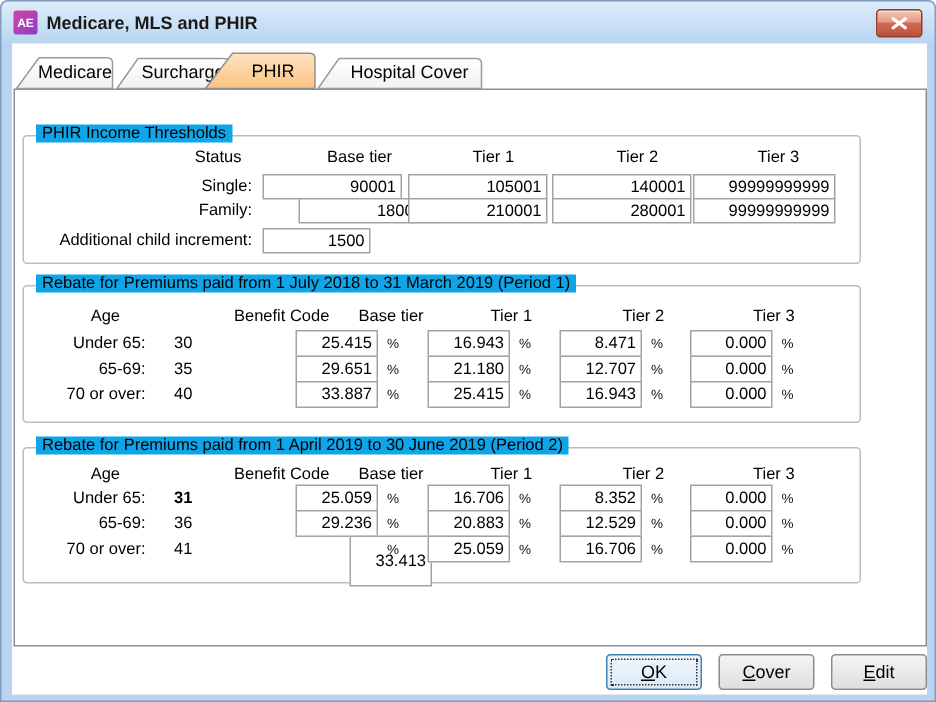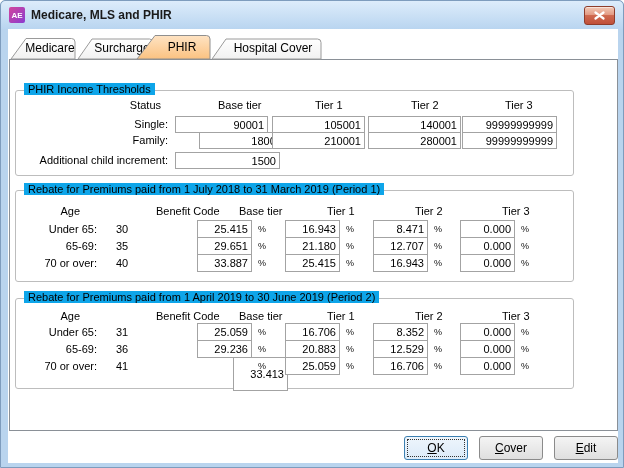--- a/index.html
+++ b/index.html
@@ -137,21 +137,21 @@
         <div class="field" style="left:352px; top:25px; width:93px; height:17px;">140001</div>
         <div class="field" style="left:446px; top:25px; width:95px; height:17px;">99999999999</div>
 
         <div class="rlabel" style="left:0; top:41px; width:152px; line-height:17px;">Family:</div>
         <div class="field" style="left:159px; top:41px; width:93px; height:17px;margin-left:24px;">180001</div>
         <div class="field" style="left:256px; top:41px; width:93px; height:17px;">210001</div>
         <div class="field" style="left:352px; top:41px; width:93px; height:17px;">280001</div>
         <div class="field" style="left:446px; top:41px; width:95px; height:17px;">99999999999</div>
 
         <div class="rlabel" style="left:0; top:61px; width:152px; line-height:17px;">Additional child increment:</div>
-        <div class="field" style="left:159px; top:61px; width:105px; height:17px;">1500</div>
+        <div class="field" style="left:159px; top:61px; width:72px; height:17px;">1500</div>
       </div>
 
       <div class="groupbox" style="left:5px; top:130px; width:559px; height:92px;">
         <div class="gb-title">Rebate for Premiums paid from 1 July 2018 to 31 March 2019 (Period 1)</div>
 
         <div class="rlabel" style="left:0; top:14px; width:64px;">Age</div>
         <div class="hdr" style="left:100px; top:14px;">Benefit Code</div>
         <div class="hdr" style="left:183px; top:14px;">Base tier</div>
         <div class="hdr" style="left:271px; top:14px;">Tier 1</div>
         <div class="hdr" style="left:359px; top:14px;">Tier 2</div>
@@ -195,21 +195,21 @@
         <div class="gb-title">Rebate for Premiums paid from 1 April 2019 to 30 June 2019 (Period 2)</div>
 
         <div class="rlabel" style="left:0; top:11px; width:64px;">Age</div>
         <div class="hdr" style="left:100px; top:11px;">Benefit Code</div>
         <div class="hdr" style="left:183px; top:11px;">Base tier</div>
         <div class="hdr" style="left:271px; top:11px;">Tier 1</div>
         <div class="hdr" style="left:359px; top:11px;">Tier 2</div>
         <div class="hdr" style="left:446px; top:11px;">Tier 3</div>
 
         <div class="rlabel" style="left:0; top:24px; width:81px; line-height:18px;">Under 65:</div>
-        <div class="code" style="left:100px; top:24px; line-height:18px;">31</div>
+        <div class="code" style="left:100px; top:24px; line-height:18px;font-weight:bold;">31</div>
         <div class="field" style="left:181px; top:24px; width:55px; height:18px;">25.059</div>
         <span class="pct" style="left:242px; top:28px;">%</span>
         <div class="field" style="left:269px; top:24px; width:55px; height:18px;">16.706</div>
         <span class="pct" style="left:330px; top:28px;">%</span>
         <div class="field" style="left:357px; top:24px; width:55px; height:18px;">8.352</div>
         <span class="pct" style="left:418px; top:28px;">%</span>
         <div class="field" style="left:444px; top:24px; width:55px; height:18px;">0.000</div>
         <span class="pct" style="left:505px; top:28px;">%</span>
 
         <div class="rlabel" style="left:0; top:41px; width:81px; line-height:18px;">65-69:</div>

